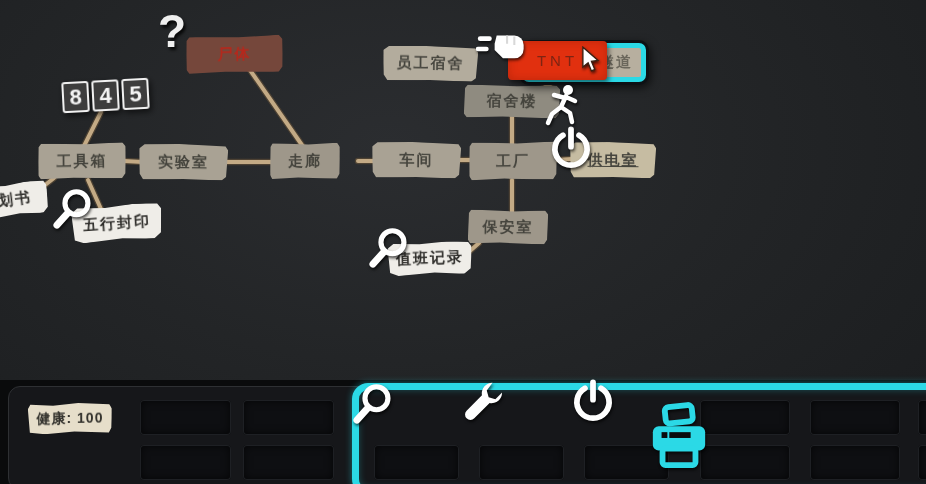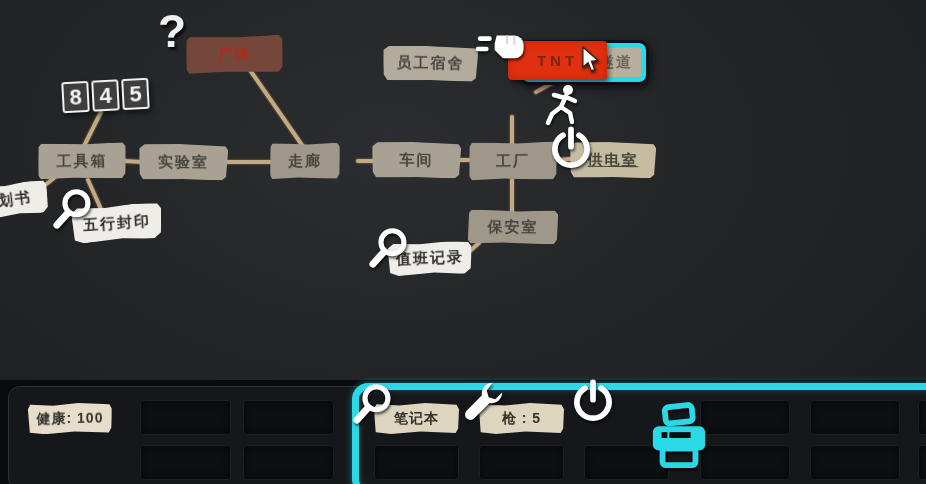--- a/index.html
+++ b/index.html
@@ -35,21 +35,21 @@
 
   
   .tunnel{position:absolute;left:519px;top:40px;width:130px;height:45px;background:#0d1115;
     border-radius:10px;z-index:3;filter:drop-shadow(2px 3px 4px rgba(0,0,0,.6));}
   .tunnel-inner{position:absolute;inset:3px;border:5px solid #2bd9e6;border-radius:7px;
     background:#b7af9f;display:flex;align-items:center;justify-content:flex-end;
     padding-right:8px;color:#6b675c;font-size:15px;font-weight:600;letter-spacing:2px;}
 
   .tnt{position:absolute;left:508px;top:41px;width:99px;height:39px;background:#e1300f;
     border-radius:4px;z-index:5;display:flex;align-items:center;justify-content:center;
-    color:#7e2413;font-size:15px;font-weight:700;letter-spacing:4px;
+    color:#7e2413;font-size:15px;font-weight:400;letter-spacing:4px;
     box-shadow:2px 3px 5px rgba(0,0,0,.5), inset 0 0 10px rgba(120,20,5,.35);}
 
   .icon{position:absolute;z-index:6;filter:drop-shadow(1.5px 2px 1.5px rgba(0,0,0,.7));}
 
   
   .hud-bg{position:absolute;left:0;top:380px;width:926px;height:104px;background:#0a0b0c;z-index:9;}
   .hud-bar{position:absolute;left:8px;top:386px;width:930px;height:104px;background:#16171a;
     border:1px solid #2e3033;border-radius:12px;z-index:10;}
   .cyan-panel{position:absolute;left:352px;top:383px;width:600px;height:112px;
     border:7px solid #2bd9e6;border-radius:16px;z-index:12;
@@ -111,34 +111,35 @@
   <div class="map-node torn-a" style="left:186px;top:36px;width:97px;height:37px;transform:rotate(-1.5deg);background:#75473b;color:#b5281c;">尸体</div>
 
   <div class="map-node torn-b shade-d" style="left:383px;top:46px;width:95px;height:35px;transform:rotate(1deg);">员工宿舍</div>
 
   <div class="tunnel">
     <div class="tunnel-inner">隧道</div>
   </div>
 
   <div class="tnt">TNT</div>
 
+  <div class="map-node torn-a shade-c" style="left:464px;top:85px;width:96px;height:33px;transform:rotate(.5deg);">宿舍楼</div>
 
   <div class="map-node torn-a shade-a" style="left:38px;top:143px;width:88px;height:36px;transform:rotate(-1deg);">工具箱</div>
 
   <div class="map-node torn-b shade-a" style="left:139px;top:144px;width:89px;height:36px;transform:rotate(.8deg);">实验室</div>
 
   <div class="map-node torn-a shade-b" style="left:270px;top:143px;width:70px;height:36px;transform:rotate(-.5deg);">走廊</div>
 
   <div class="map-node torn-b shade-a" style="left:372px;top:142px;width:89px;height:36px;transform:rotate(.6deg);">车间</div>
 
   <div class="map-node torn-a shade-b" style="left:469px;top:142px;width:88px;height:38px;transform:rotate(-.8deg);">工厂</div>
 
   <div class="map-node torn-b shade-e" style="left:570px;top:142px;width:86px;height:36px;transform:rotate(.5deg);">供电室</div>
 
-  <div class="map-node torn-a shade-b" style="left:468px;top:210px;width:90px;height:34px;transform:rotate(.6deg);">保安室</div>
+  <div class="map-node torn-a shade-b" style="left:468px;top:210px;width:80px;height:34px;transform:rotate(.6deg);">保安室</div>
 
   <div class="paper" style="left:-18px;top:183px;width:66px;height:33px;transform:rotate(-7deg);">划书</div>
 
   <div class="paper" style="left:72px;top:205px;width:90px;height:36px;transform:rotate(-4deg);">五行封印</div>
 
   <div class="paper" style="left:388px;top:242px;width:84px;height:33px;transform:rotate(-2deg);">值班记录</div>
 
   <svg class="icon" style="left:50px;top:186px;" width="46" height="46" viewBox="0 0 40 40">
     <circle cx="23" cy="15" r="10" fill="none" stroke="#fff" stroke-width="4.5"></circle>
     <line x1="15" y1="24" x2="6" y2="34" stroke="#fff" stroke-width="6" stroke-linecap="round"></line>
@@ -170,22 +171,20 @@
 
   <div class="stat-card" style="left:28px;top:403px;width:84px;height:31px;transform:rotate(-.8deg);">健康: 100</div>
 
   <div class="slot" style="left:140px;top:400px;width:91px;height:35px;"></div>
   <div class="slot" style="left:243px;top:400px;width:91px;height:35px;"></div>
   <div class="slot" style="left:140px;top:445px;width:91px;height:35px;"></div>
   <div class="slot" style="left:243px;top:445px;width:91px;height:35px;"></div>
 
   <div class="cyan-panel"></div>
 
-  <div class="item-card" style="left:374px;top:403px;width:85px;height:31px;">笔记本</div>
-  <div class="item-card" style="left:479px;top:403px;width:85px;height:31px;">枪 : 5</div>
 
   <div class="slot" style="left:374px;top:445px;width:85px;height:35px;"></div>
   <div class="slot" style="left:479px;top:445px;width:85px;height:35px;"></div>
   <div class="slot" style="left:584px;top:445px;width:85px;height:35px;"></div>
   <div class="slot" style="left:700px;top:400px;width:90px;height:35px;"></div>
   <div class="slot" style="left:810px;top:400px;width:90px;height:35px;"></div>
   <div class="slot" style="left:918px;top:400px;width:60px;height:35px;"></div>
   <div class="slot" style="left:700px;top:445px;width:90px;height:35px;"></div>
   <div class="slot" style="left:810px;top:445px;width:90px;height:35px;"></div>
   <div class="slot" style="left:918px;top:445px;width:60px;height:35px;"></div>

